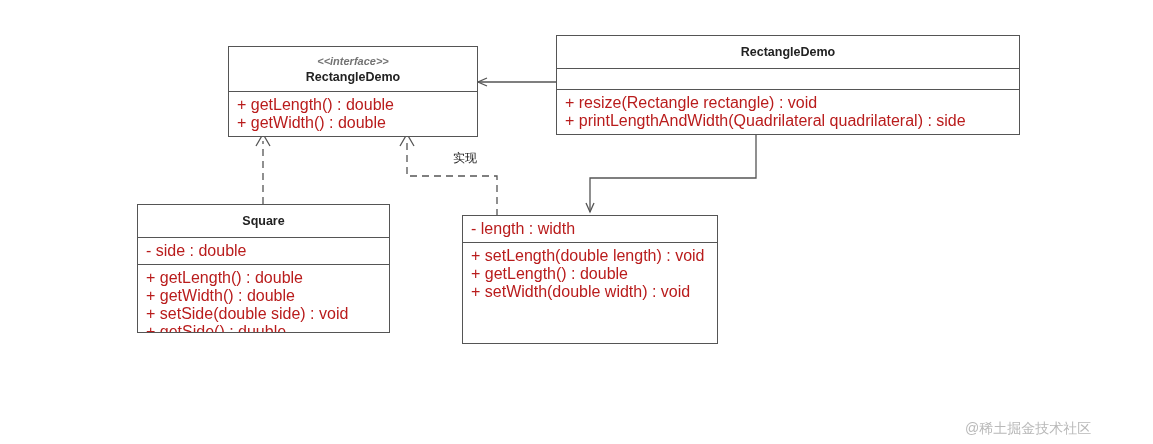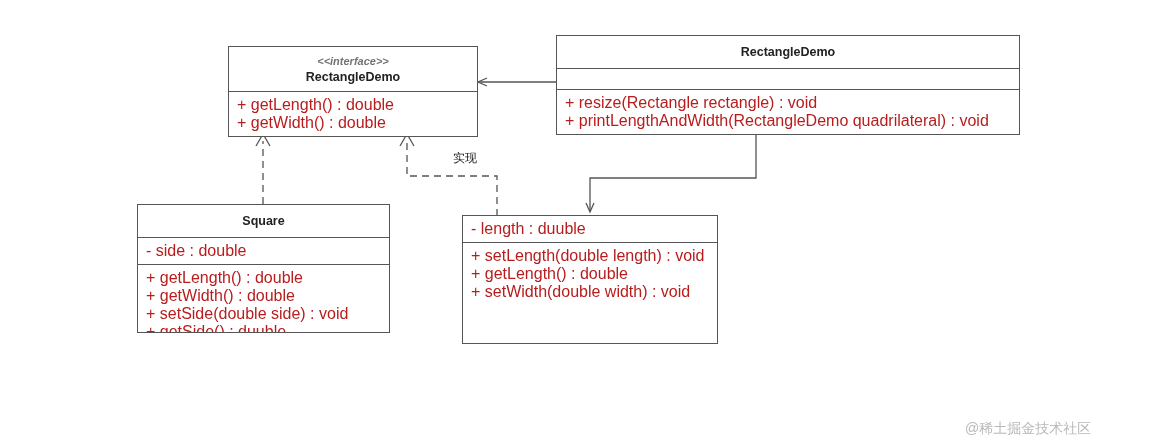--- a/index.html
+++ b/index.html
@@ -130,42 +130,42 @@
     </div>
   </div>
 
   <div class="uml-class" style="left:556px; top:35px; width:464px;">
     <div class="uml-header" style="padding:8px 4px;">
       <div class="uml-name">RectangleDemo</div>
     </div>
     <div class="uml-section empty"></div>
     <div class="uml-section">
       <div class="uml-member">+ resize(Rectangle rectangle) : void</div>
-      <div class="uml-member">+ printLengthAndWidth(RectangleDemo quadrilateral) : void</div>
+      <div class="uml-member">+ printLengthAndWidth(Quadrilateral quadrilateral) : side</div>
     </div>
   </div>
 
   <div class="uml-class" style="left:137px; top:204px; width:253px; height:129px;">
     <div class="uml-header" style="padding:8px 4px;">
       <div class="uml-name">Square</div>
     </div>
     <div class="uml-section">
       <div class="uml-member">- side : double</div>
     </div>
     <div class="uml-section">
       <div class="uml-member">+ getLength() :  double</div>
       <div class="uml-member">+ getWidth() :   double</div>
       <div class="uml-member">+ setSide(double side) : void</div>
       <div class="uml-member">+ getSide() : duuble</div>
     </div>
   </div>
 
   <div class="uml-class" style="left:462px; top:215px; width:256px; height:129px;">
     <div class="uml-section">
-      <div class="uml-member">- length :   duuble</div>
+      <div class="uml-member">- length :   width</div>
     </div>
     <div class="uml-section">
       <div class="uml-member">+ setLength(double length) :  void</div>
       <div class="uml-member">+ getLength() :  double</div>
       <div class="uml-member">+ setWidth(double  width) : void</div>
 
     </div>
   </div>
 
   <div class="edge-label" style="left:437px; top:150px;margin-left:16px;">实现</div>

